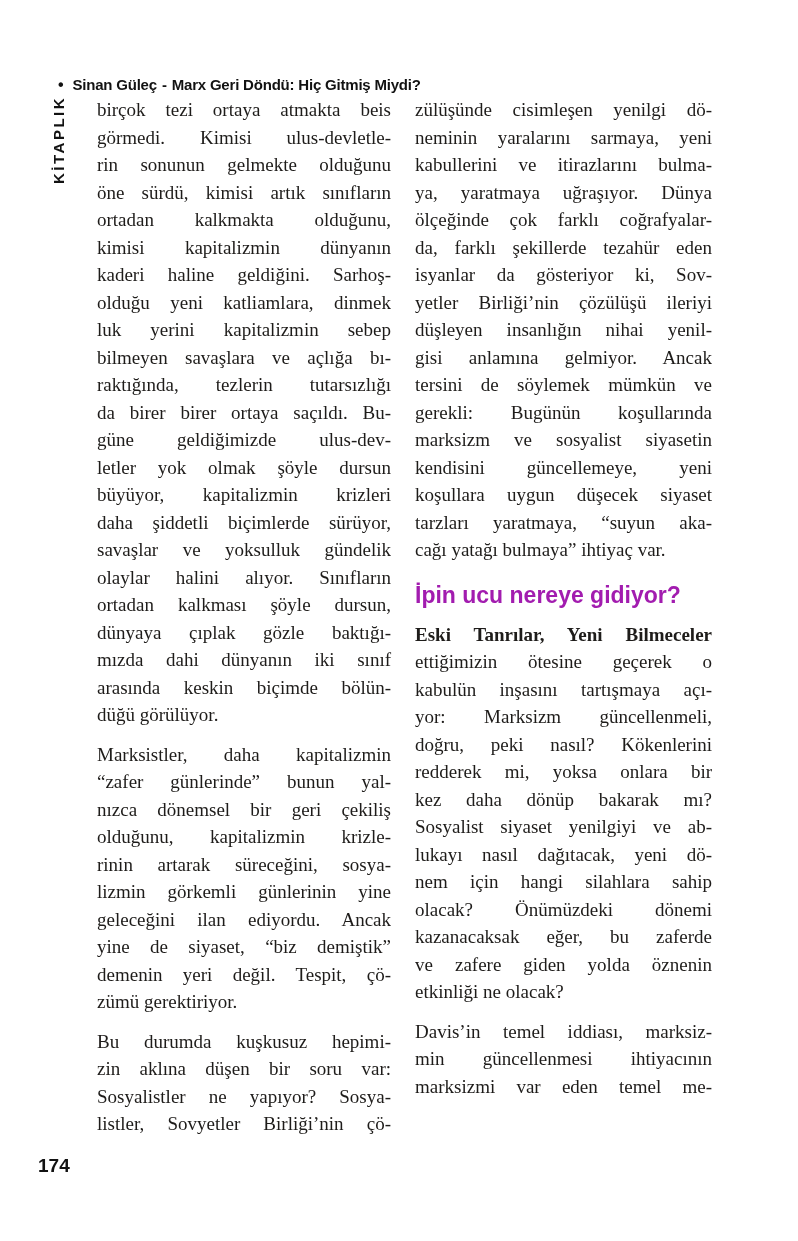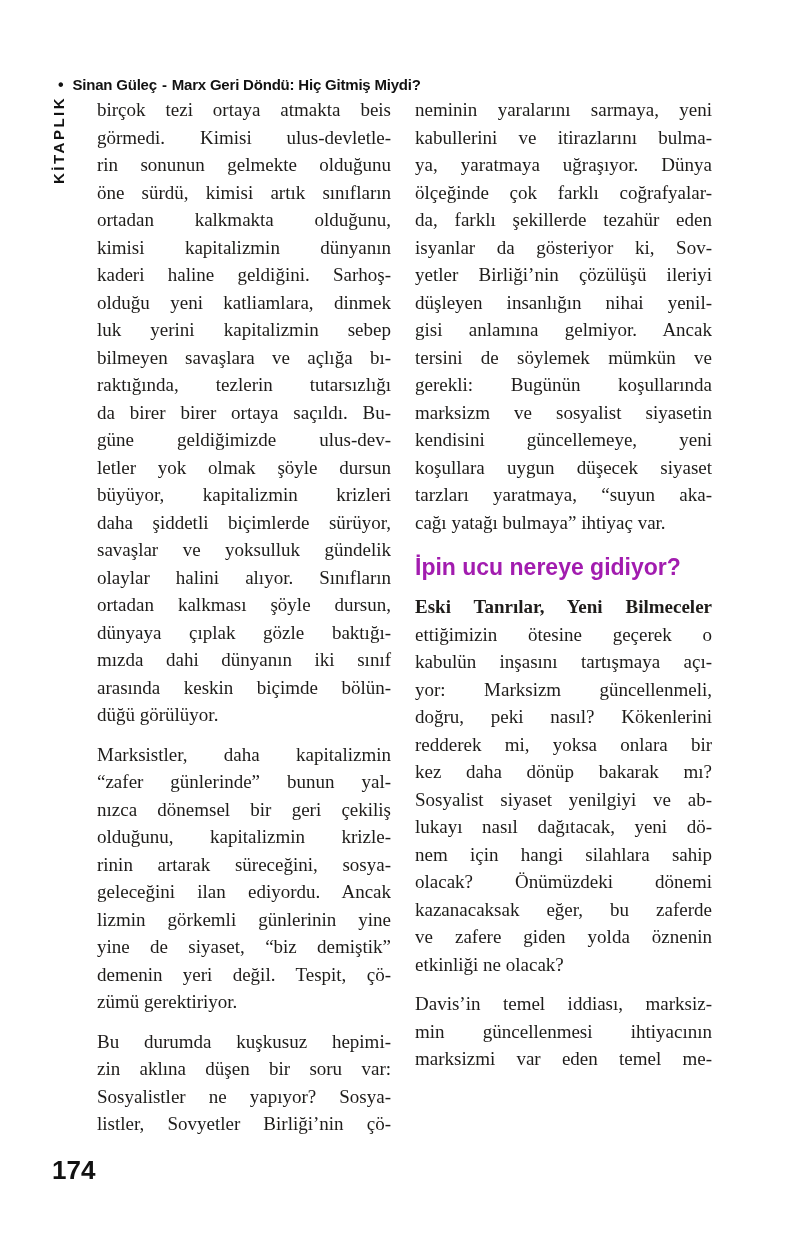--- a/index.html
+++ b/index.html
@@ -40,23 +40,23 @@
     white-space: normal;
   }
   .line.last { text-align-last: left; }
   .line.bold { font-weight: 700; }
   .section-heading {
     font-family: "Liberation Sans", "DejaVu Sans", sans-serif;
     font-size: 23px; font-weight: 600; color: #a21caf;
     margin: 18px 0 12px 0;
   }
   .page-number {
-    position: absolute; left: 52px; top: 1155px;
+    position: absolute; left: 38px; top: 1155px;
     font-family: "Liberation Sans", "DejaVu Sans", sans-serif;
-    font-weight: 700; font-size: 26px; color: #121212;
+    font-weight: 700; font-size: 19px; color: #121212;
   }
 </style>
 </head>
 <body>
 
 <div class="page-header">
   <span class="bullet">•</span><span class="author">Sinan Güleç</span><span class="sep">-</span><span class="title">Marx Geri Döndü: Hiç Gitmiş Miydi?</span>
 </div>
 
 <div class="side-label">KİTAPLIK</div>
@@ -86,35 +86,36 @@
       <div class="line">mızda dahi dünyanın iki sınıf</div>
       <div class="line">arasında keskin biçimde bölün-</div>
       <div class="line last">düğü görülüyor.</div>
     </div>
     <div class="paragraph">
       <div class="line">Marksistler, daha kapitalizmin</div>
       <div class="line">“zafer günlerinde” bunun yal-</div>
       <div class="line">nızca dönemsel bir geri çekiliş</div>
       <div class="line">olduğunu, kapitalizmin krizle-</div>
       <div class="line">rinin artarak süreceğini, sosya-</div>
+      <div class="line">lizmin görkemli günlerinin yine</div>
       <div class="line">geleceğini ilan ediyordu. Ancak</div>
-      <div class="line">lizmin görkemli günlerinin yine</div>
       <div class="line">yine de siyaset, “biz demiştik”</div>
       <div class="line">demenin yeri değil. Tespit, çö-</div>
       <div class="line last">zümü gerektiriyor.</div>
     </div>
     <div class="paragraph">
       <div class="line">Bu durumda kuşkusuz hepimi-</div>
       <div class="line">zin aklına düşen bir soru var:</div>
       <div class="line">Sosyalistler ne yapıyor? Sosya-</div>
       <div class="line">listler, Sovyetler Birliği’nin çö-</div>
     </div>
   </div>
 <div id="right-col" class="column">
     <div class="paragraph">
+      <div class="line">zülüşünde cisimleşen yenilgi dö-</div>
       <div class="line">neminin yaralarını sarmaya, yeni</div>
       <div class="line">kabullerini ve itirazlarını bulma-</div>
       <div class="line">ya, yaratmaya uğraşıyor. Dünya</div>
       <div class="line">ölçeğinde çok farklı coğrafyalar-</div>
       <div class="line">da, farklı şekillerde tezahür eden</div>
       <div class="line">isyanlar da gösteriyor ki, Sov-</div>
       <div class="line">yetler Birliği’nin çözülüşü ileriyi</div>
       <div class="line">düşleyen insanlığın nihai yenil-</div>
       <div class="line">gisi anlamına gelmiyor. Ancak</div>
       <div class="line">tersini de söylemek mümkün ve</div>

